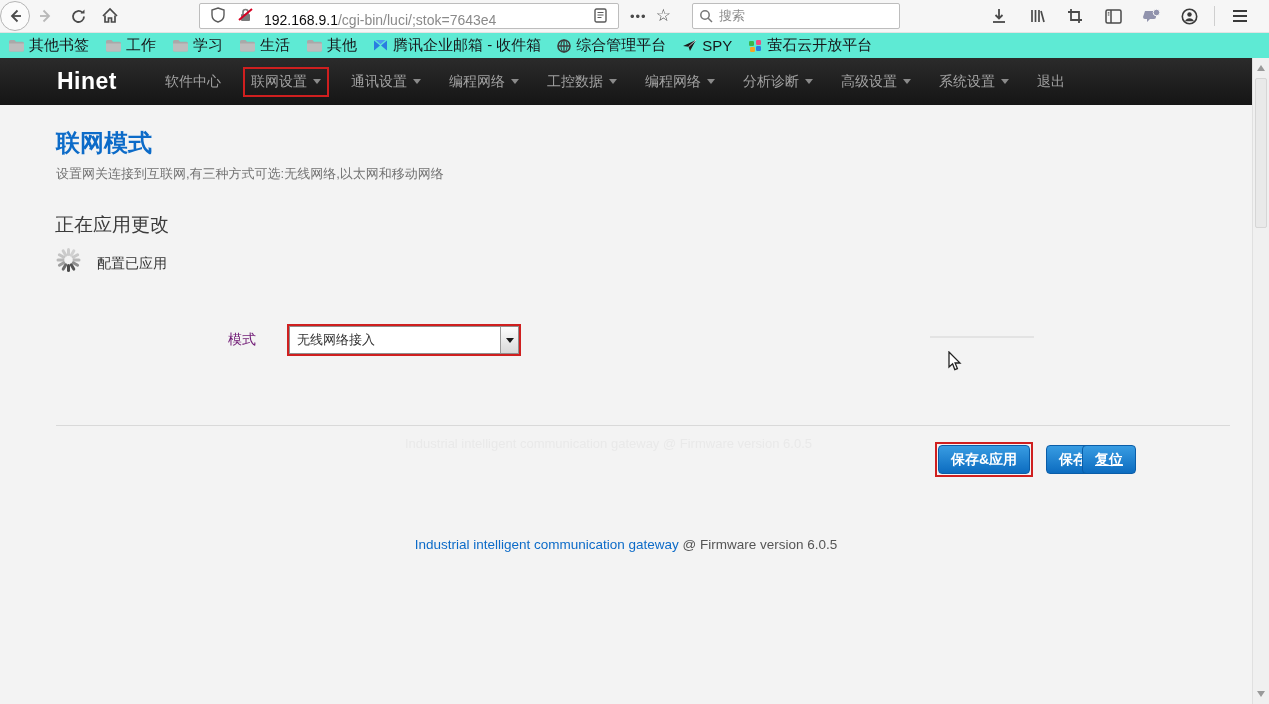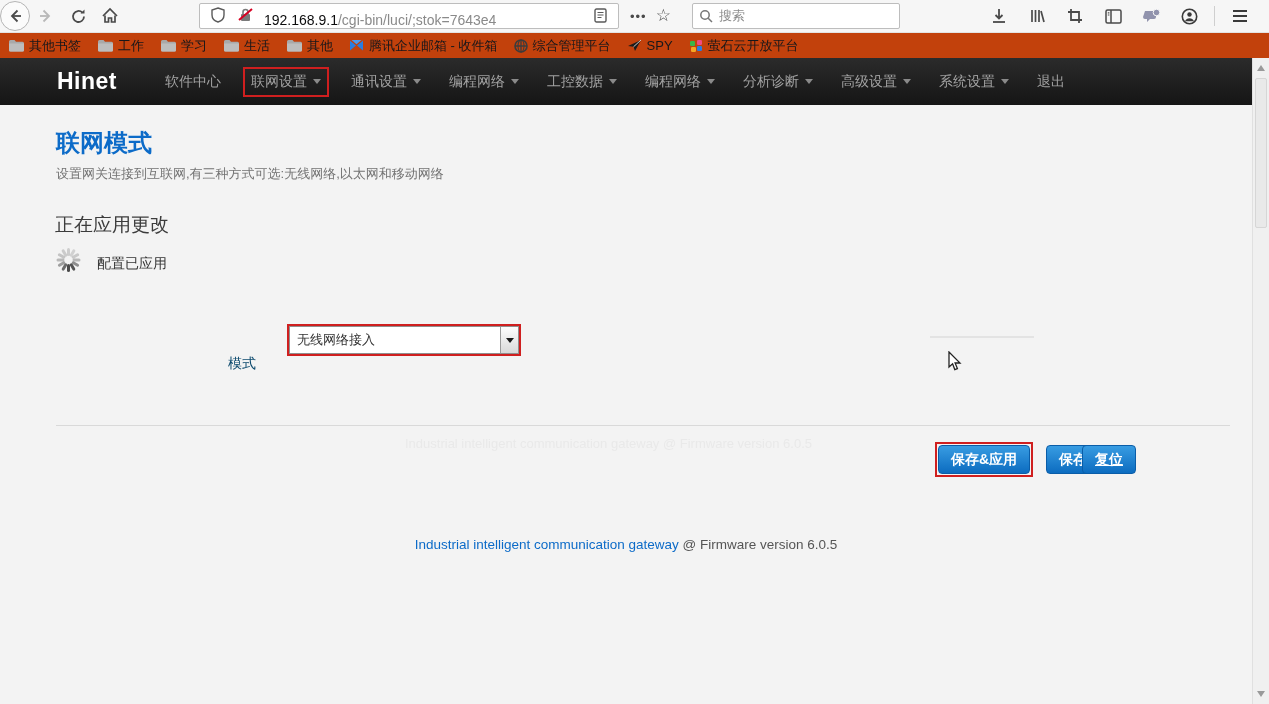--- a/index.html
+++ b/index.html
@@ -18,21 +18,21 @@
   .pageactions { display:flex; align-items:center; margin-left:4px; }
   .dots { font-size:13px; color:#4a4a4a; letter-spacing:1px; padding:0 7px; }
   .star { font-size:17px; color:#4a4a4a; padding:0 7px 2px 2px; }
   .searchbox { display:flex; align-items:center; width:208px; height:26px; background:#fff; border:1px solid #bdbdbd; border-radius:2px; margin-left:14px; padding:0 6px; }
   .search-ph { color:#8a8a8a; font-size:13px; margin-left:6px; }
   .right-icons { display:flex; align-items:center; margin-left:auto; }
   .right-icons .tb-btn { margin:0 6px; }
   .tb-divider { width:1px; height:20px; background:#cfcfcf; margin:0 6px; }
 
   
-  .bookmarks { height:25px; background:#c2410c; display:flex; align-items:center; padding-left:8px; font-size:13px; color:#17171a; }
+  .bookmarks { height:25px; background:#5eead4; display:flex; align-items:center; padding-left:8px; font-size:15px; color:#17171a; }
   .bm { display:flex; align-items:center; margin-right:16px; white-space:nowrap; }
   .bm-ico { display:inline-flex; margin-right:5px; }
 
   
   .viewport { position:relative; height:646px; }
   .pagearea { position:absolute; left:0; top:0; width:1252px; height:634px; }
 
   
   .nav { height:47px; background:linear-gradient(#2b2b2b,#151515); display:flex; align-items:center; padding-left:57px; }
   .brand { color:#ffffff; font-size:23px; font-weight:bold; letter-spacing:0.5px; margin-right:34px; }
@@ -53,21 +53,21 @@
   .spinner i:nth-child(4){transform:rotate(90deg);opacity:.35}
   .spinner i:nth-child(5){transform:rotate(120deg);opacity:.6}
   .spinner i:nth-child(6){transform:rotate(150deg);opacity:.95}
   .spinner i:nth-child(7){transform:rotate(180deg);opacity:1}
   .spinner i:nth-child(8){transform:rotate(210deg);opacity:.8}
   .spinner i:nth-child(9){transform:rotate(240deg);opacity:.5}
   .spinner i:nth-child(10){transform:rotate(270deg);opacity:.35}
   .spinner i:nth-child(11){transform:rotate(300deg);opacity:.28}
   .spinner i:nth-child(12){transform:rotate(330deg);opacity:.24}
   .apply-status { position:absolute; left:97px; top:150px; font-size:14px; color:#333; }
-  .mode-label { position:absolute; left:228px; top:226px; font-size:14px; color:#0c4a6e;margin-top:24px; }
+  .mode-label { position:absolute; left:228px; top:226px; font-size:14px; color:#701a75; }
   .select-redbox { position:absolute; left:287px; top:219px; border:2px solid #cf1f1f; padding:0; }
   .fakeselect { display:flex; align-items:stretch; width:230px; height:28px; background:#fff; border:1px solid #8f8f8f; cursor:pointer; }
   .sel-value { flex:1; font-size:13px; color:#333; display:flex; align-items:center; padding-left:7px; }
   .sel-arrow { width:18px; border-left:1px solid #9a9a9a; background:linear-gradient(#fdfdfd,#d9d9d9); display:flex; align-items:center; justify-content:center; }
   .sel-arrow b { width:0; height:0; border-left:4px solid transparent; border-right:4px solid transparent; border-top:5px solid #1a1a1a; }
   .ghost-line { position:absolute; left:930px; top:231px; width:104px; height:2px; background:#e3e3e3; }
   .cursor { position:absolute; left:948px; top:246px; }
   .hr { position:absolute; left:56px; top:320px; width:1174px; height:1px; background:#d9d9d9; }
   .ghost-text { position:absolute; left:405px; top:331px; font-size:13px; color:#e9e9e9; white-space:nowrap; }
   .btn { position:absolute; height:29px; border:1px solid #0a5da8; border-radius:4px; background:linear-gradient(#389ce2,#0c6cc0); color:#fff; font-size:14px; font-weight:bold; font-family:inherit; padding:0 12px; cursor:pointer; }

